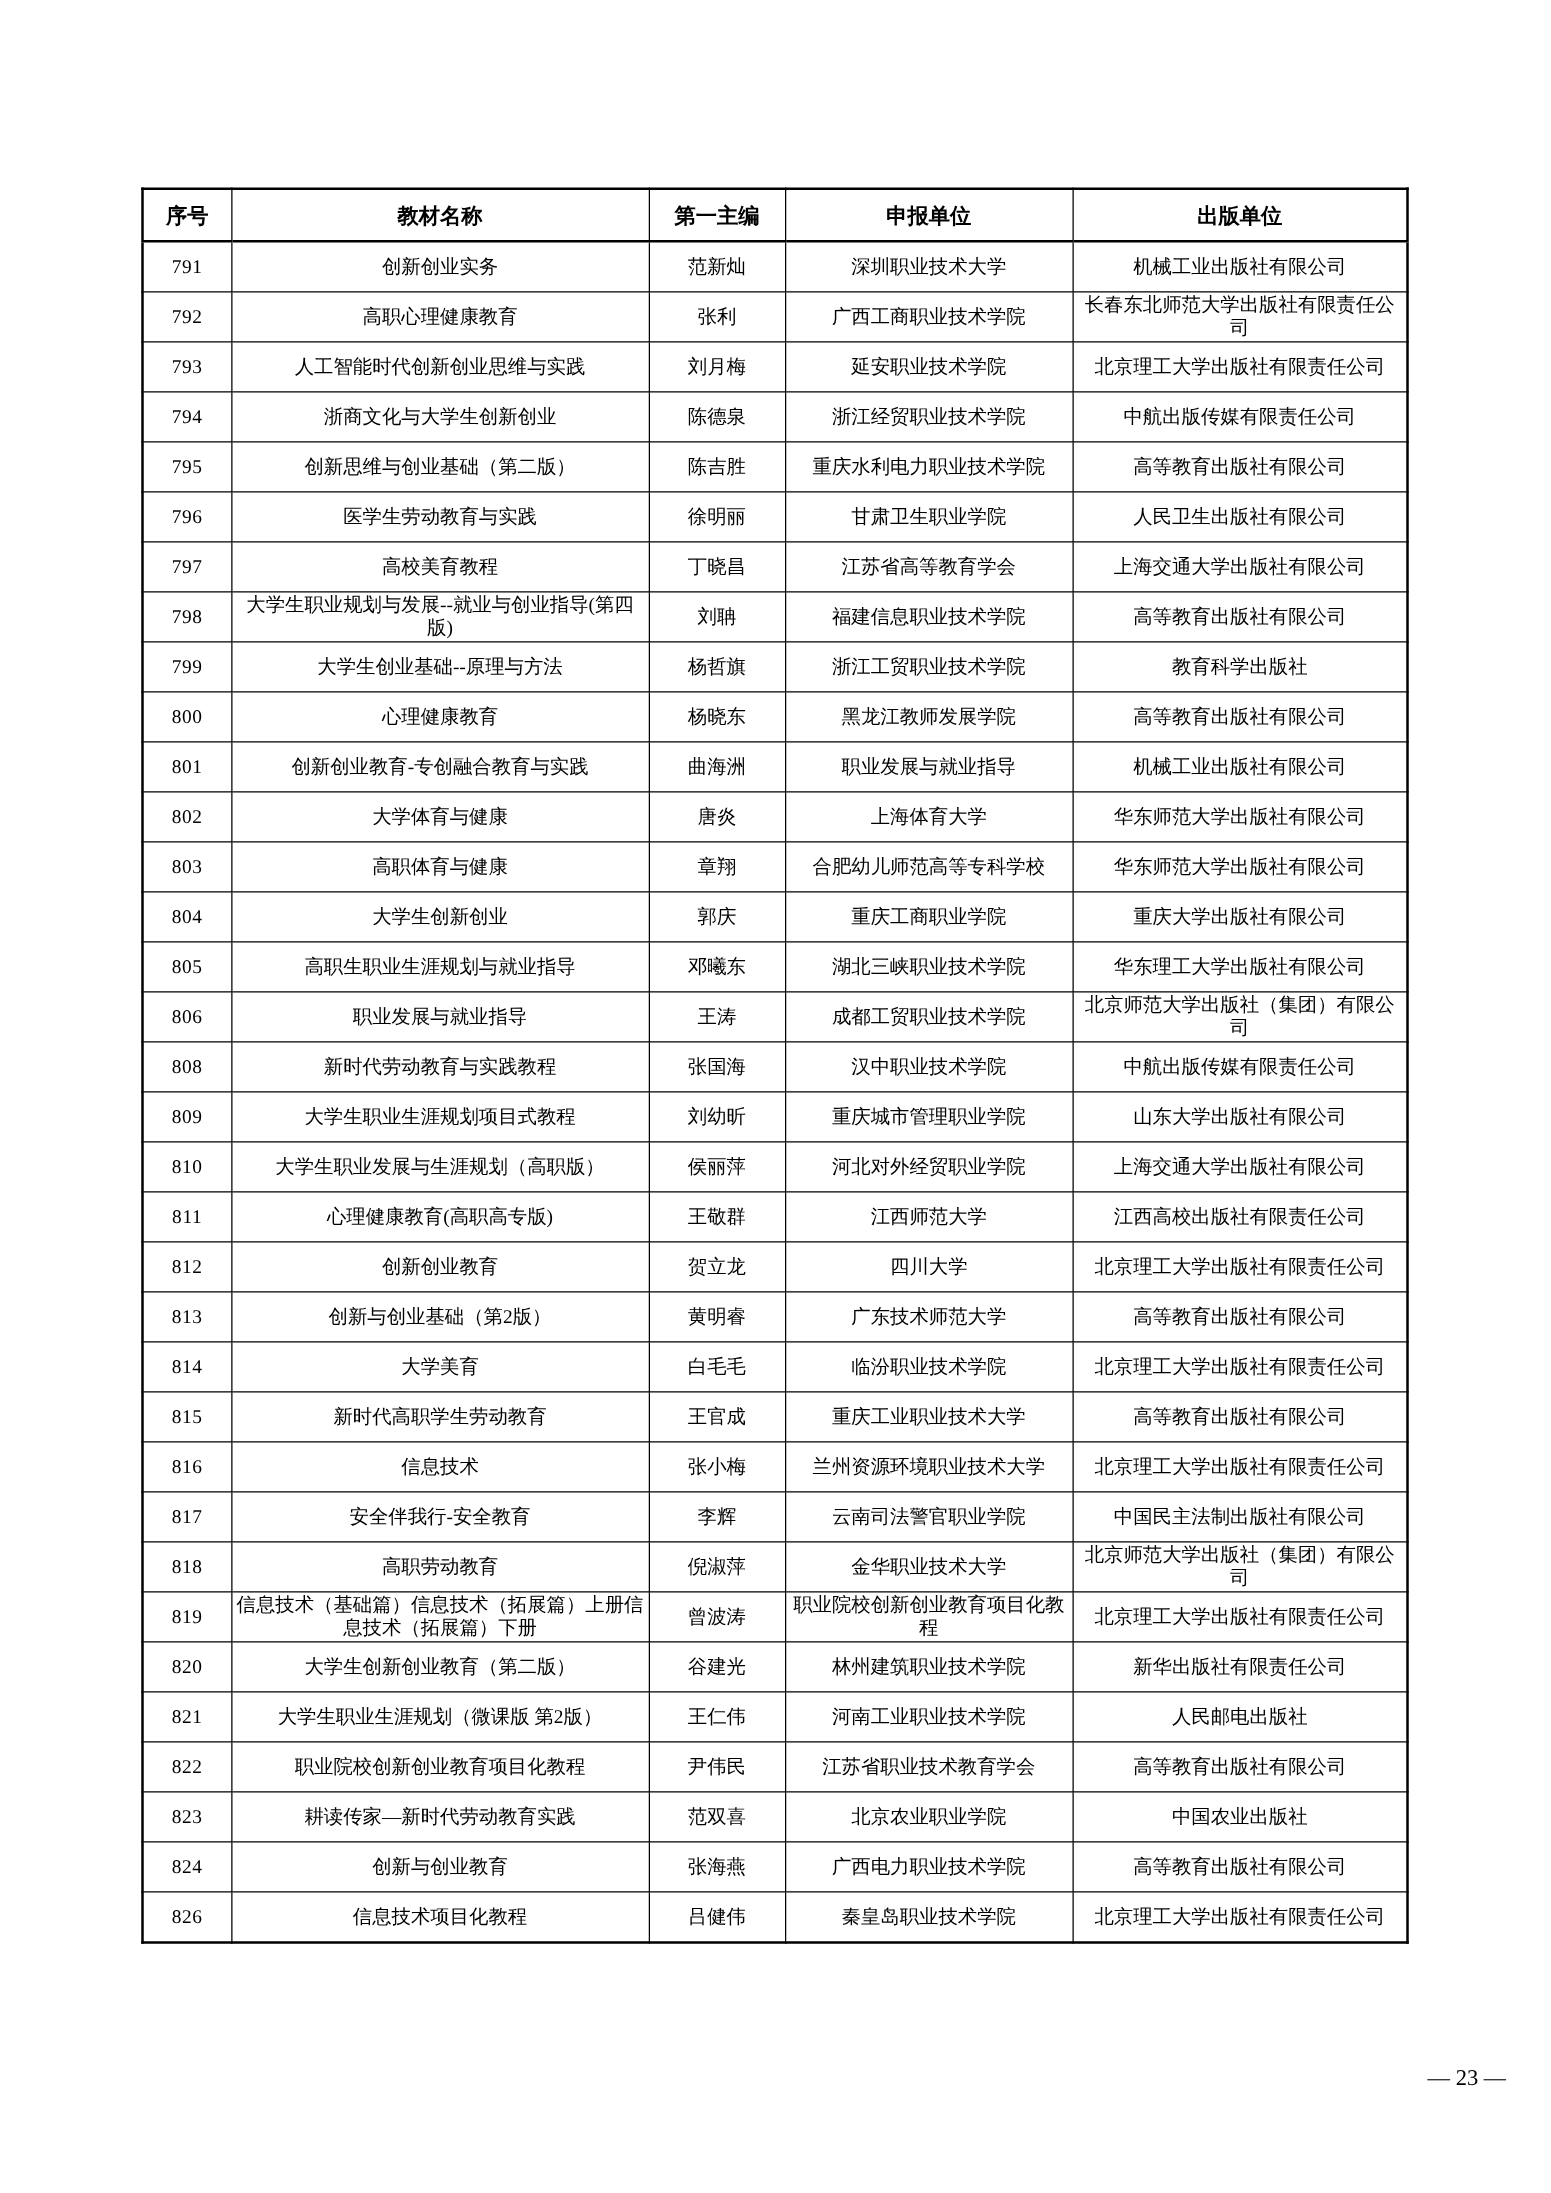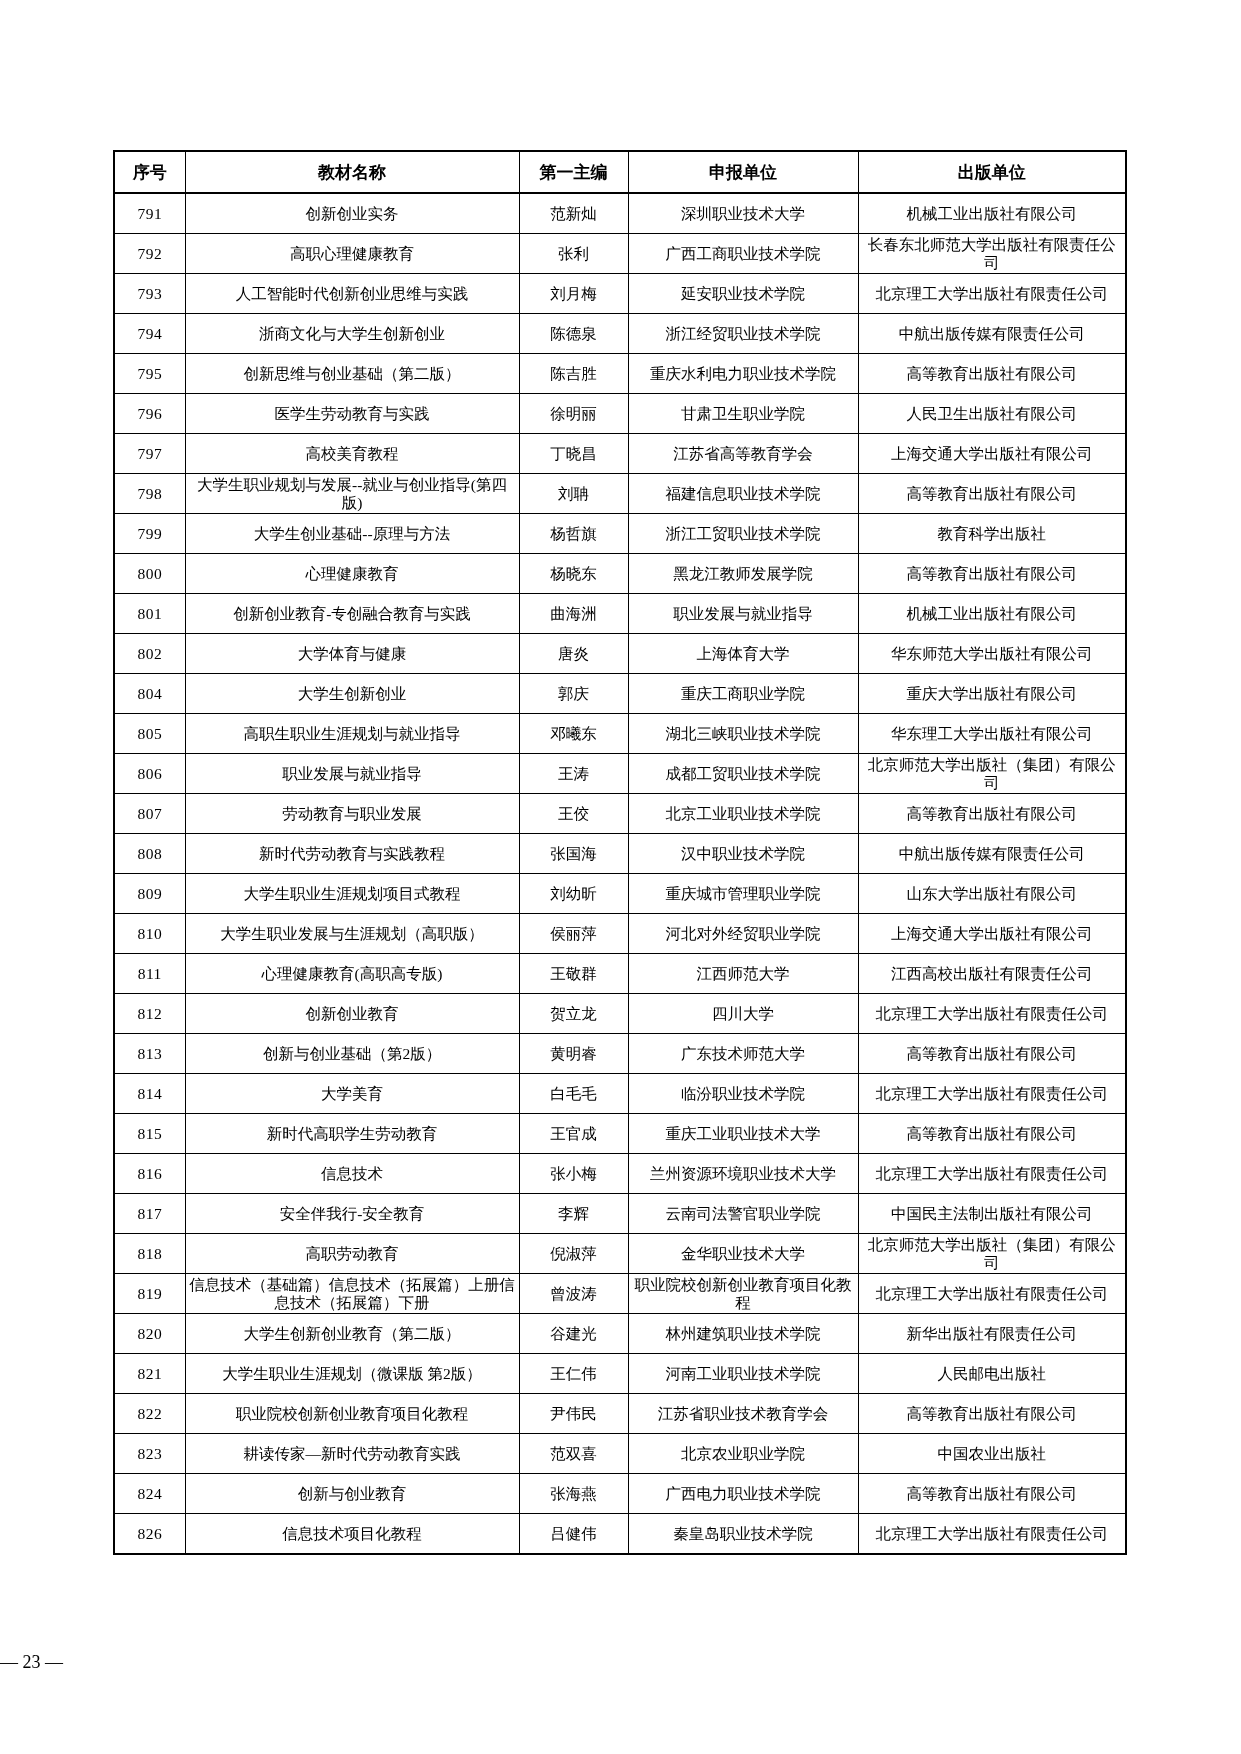--- a/index.html
+++ b/index.html
@@ -49,21 +49,21 @@
   }
   td.cell-no {
     font-size: 15px;
     letter-spacing: 0.5px;
   }
   .page-footer {
     position: absolute;
     left: 0;
     top: 1652px;
     width: 100%;
-    text-align: left;
+    text-align: right;
     font-family: "Liberation Serif", "DejaVu Serif", serif;
     font-size: 18px;
     color: #000000;
   }
 </style>
 </head>
 <body>
 
 <div class="page">
 
@@ -163,20 +163,27 @@
           <td class="cell-publisher">机械工业出版社有限公司</td>
         </tr>
         <tr>
           <td class="cell-no">802</td>
           <td class="cell-title">大学体育与健康</td>
           <td class="cell-editor">唐炎</td>
           <td class="cell-org">上海体育大学</td>
           <td class="cell-publisher">华东师范大学出版社有限公司</td>
         </tr>
         <tr>
+          <td class="cell-no">803</td>
+          <td class="cell-title">高职体育与健康</td>
+          <td class="cell-editor">章翔</td>
+          <td class="cell-org">合肥幼儿师范高等专科学校</td>
+          <td class="cell-publisher">华东师范大学出版社有限公司</td>
+        </tr>
+        <tr>
           <td class="cell-no">804</td>
           <td class="cell-title">大学生创新创业</td>
           <td class="cell-editor">郭庆</td>
           <td class="cell-org">重庆工商职业学院</td>
           <td class="cell-publisher">重庆大学出版社有限公司</td>
         </tr>
         <tr>
           <td class="cell-no">805</td>
           <td class="cell-title">高职生职业生涯规划与就业指导</td>
           <td class="cell-editor">邓曦东</td>
@@ -184,27 +191,20 @@
           <td class="cell-publisher">华东理工大学出版社有限公司</td>
         </tr>
         <tr>
           <td class="cell-no">806</td>
           <td class="cell-title">职业发展与就业指导</td>
           <td class="cell-editor">王涛</td>
           <td class="cell-org">成都工贸职业技术学院</td>
           <td class="cell-publisher">北京师范大学出版社（集团）有限公司</td>
         </tr>
         <tr>
-          <td class="cell-no">807</td>
-          <td class="cell-title">劳动教育与职业发展</td>
-          <td class="cell-editor">王佼</td>
-          <td class="cell-org">北京工业职业技术学院</td>
-          <td class="cell-publisher">高等教育出版社有限公司</td>
-        </tr>
-        <tr>
           <td class="cell-no">808</td>
           <td class="cell-title">新时代劳动教育与实践教程</td>
           <td class="cell-editor">张国海</td>
           <td class="cell-org">汉中职业技术学院</td>
           <td class="cell-publisher">中航出版传媒有限责任公司</td>
         </tr>
         <tr>
           <td class="cell-no">809</td>
           <td class="cell-title">大学生职业生涯规划项目式教程</td>
           <td class="cell-editor">刘幼昕</td>

